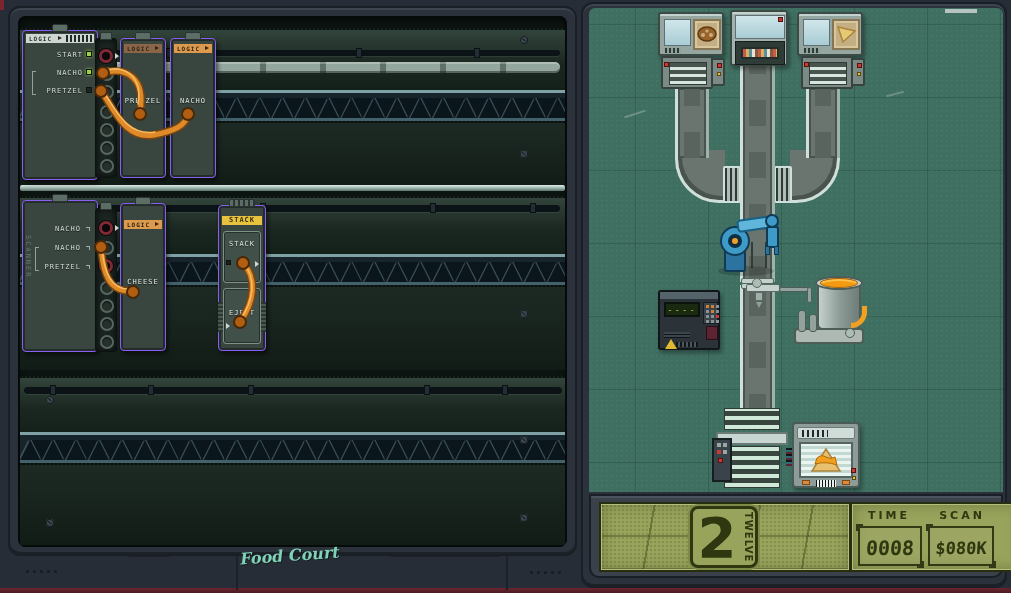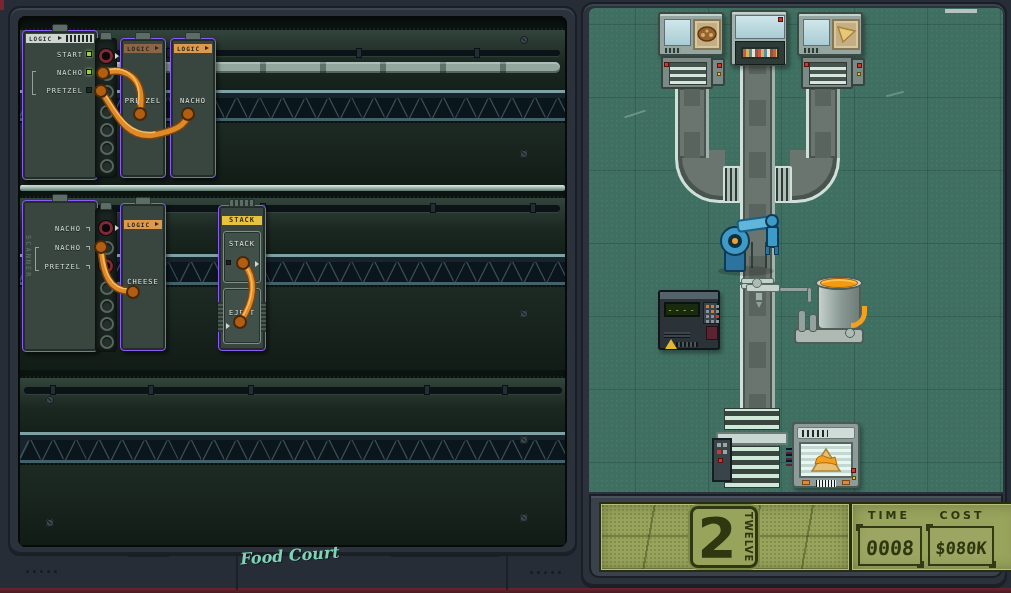--- a/index.html
+++ b/index.html
@@ -487,21 +487,21 @@
   </div>
 
   <div class="abs score-frame" style="left:589px;top:494px;width:414px;height:84px;">
     <div class="abs lcd hatch" style="left:8px;top:6px;width:252px;height:70px;"></div>
     <div class="abs badge" style="left:99px;top:10px;width:68px;height:62px;">
       <div class="num">2</div>
       <div class="word">TWELVE</div>
     </div>
     <div class="abs lcd" style="left:258px;top:6px;width:174px;height:70px;border-left:3px solid #272e10;">
       <div class="abs lcd-hdr" style="left:2px;top:5px;width:70px;">TIME</div>
-      <div class="abs lcd-hdr" style="left:76px;top:5px;width:68px;">COST</div>
+      <div class="abs lcd-hdr" style="left:76px;top:5px;width:68px;">SCAN</div>
       <div class="abs lcdbox" style="left:6px;top:22px;width:64px;height:40px;">
         <div class="seg ghost" style="top:8px;font-size:20px;">8888</div>
         <div class="seg" style="top:8px;font-size:20px;">0008</div>
       </div>
       <div class="abs lcdbox" style="left:76px;top:22px;width:66px;height:40px;">
         <div class="seg ghost" style="top:10px;font-size:17px;">$888K</div>
         <div class="seg" style="top:10px;font-size:17px;">$080K</div>
       </div>
     </div>
   </div>

